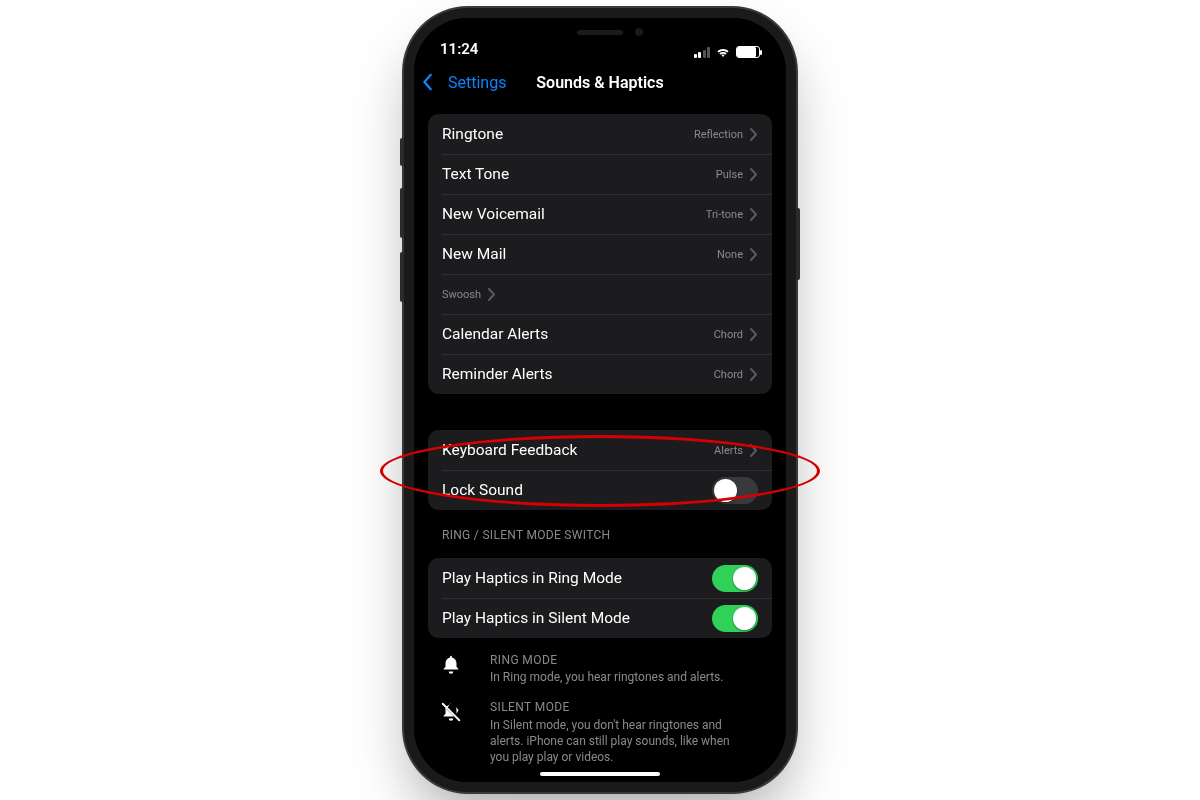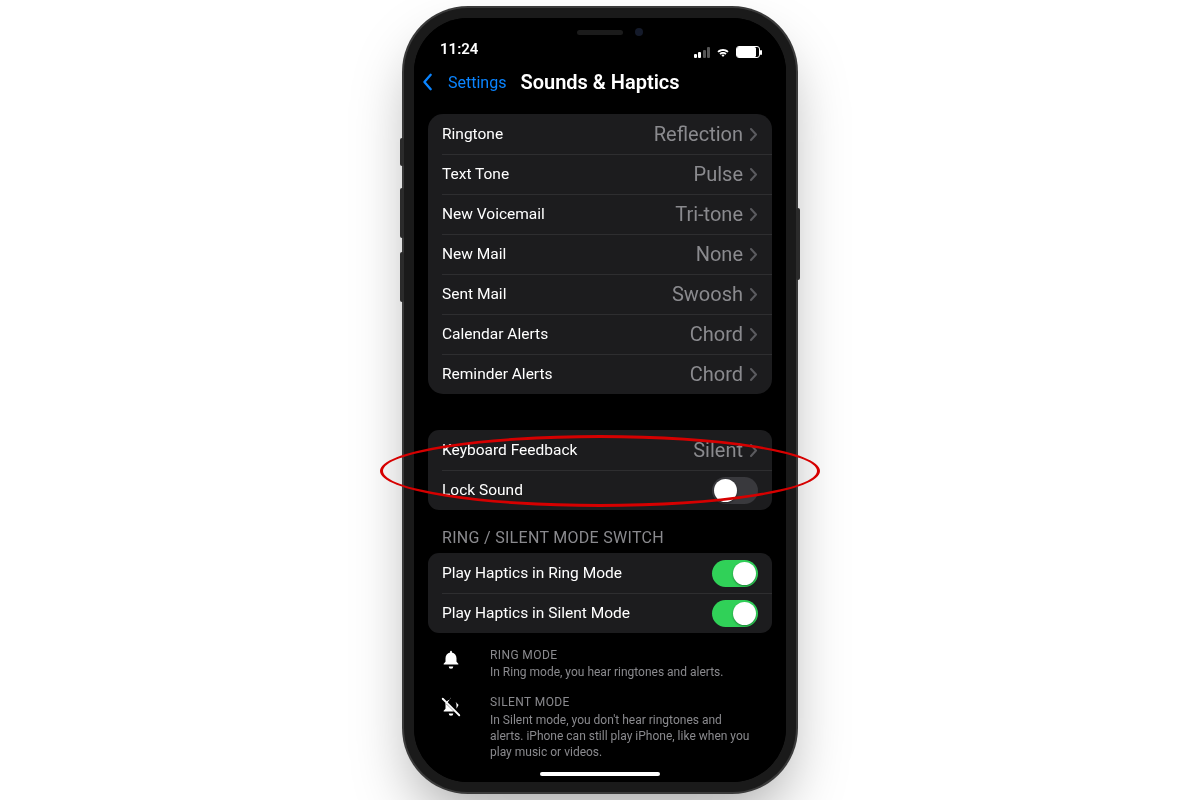--- a/index.html
+++ b/index.html
@@ -87,60 +87,60 @@
     align-items:center;
     position:relative;
     padding:0 8px;
   }
   .nav-back{
     display:flex; align-items:center; gap:14px;
     color:#0a84ff; font-size:16px;
   }
   .nav-title{
     position:absolute; left:0; right:0; text-align:center;
-    font-size:20px; font-weight:600; color:#fff;
+    font-size:16px; font-weight:600; color:#fff;
     pointer-events:none;
   }
 
   .content{
     height:calc(100% - 44px - 40px);
     overflow:hidden;
     padding:0 14px 20px 14px;
     font-size:15.5px;
   }
 
   .group{
     background:#1c1c1e;
     border-radius:11px;
     overflow:hidden;
     margin-top:16px;
   }
-  .group:first-child{ margin-top:12px;border-radius:15px; }
+  .group:first-child{ margin-top:12px; }
   .row{
     display:flex; align-items:center;
     height:40px;
     padding:0 14px;
     position:relative;
   }
   .row + .row::before{
     content:"";
     position:absolute;
     left:14px; right:0; top:0;
     height:1px;
     background:#2e2e30;
   }
   .row .label{ flex:1; color:#fff; }
-  .row .value{ color:#8a8a8e; font-size:20px; }
+  .row .value{ color:#8a8a8e; font-size:11px; }
   .chev{ margin-left:7px; color:#5a5a5e; }
 
   .section-header{
     color:#8a8a8e;
-    font-size:16px;
+    font-size:12px;
     letter-spacing:.3px;
-    padding:18px 14px 6px 14px;
+    padding:18px 14px 16px 14px;
     text-transform:uppercase;
   }
 
   
   .toggle{
     width:46px; height:27px; border-radius:14px; position:relative;
     transition:none;
   }
   .toggle .knob{
     position:absolute; top:2px; width:23px; height:23px; background:#fff; border-radius:50%;
@@ -251,21 +251,20 @@
             </svg>
         </div>
         <div class="row">
           <span class="label">New Mail</span>
           <span class="value">None</span>
           <svg class="chev" width="8" height="13" viewBox="0 0 8 13">
               <path d="M1 1 L6 6.5 L1 12" stroke="#5a5a5e" stroke-width="2" fill="none" stroke-linecap="round" stroke-linejoin="round"></path>
             </svg>
         </div>
         <div class="row">
-          <span class="label">Sent Mail</span>
           <span class="value">Swoosh</span>
           <svg class="chev" width="8" height="13" viewBox="0 0 8 13">
               <path d="M1 1 L6 6.5 L1 12" stroke="#5a5a5e" stroke-width="2" fill="none" stroke-linecap="round" stroke-linejoin="round"></path>
             </svg>
         </div>
         <div class="row">
           <span class="label">Calendar Alerts</span>
           <span class="value">Chord</span>
           <svg class="chev" width="8" height="13" viewBox="0 0 8 13">
               <path d="M1 1 L6 6.5 L1 12" stroke="#5a5a5e" stroke-width="2" fill="none" stroke-linecap="round" stroke-linejoin="round"></path>
@@ -276,21 +275,21 @@
           <span class="value">Chord</span>
           <svg class="chev" width="8" height="13" viewBox="0 0 8 13">
               <path d="M1 1 L6 6.5 L1 12" stroke="#5a5a5e" stroke-width="2" fill="none" stroke-linecap="round" stroke-linejoin="round"></path>
             </svg>
         </div>
       </div>
 
       <div class="group" style="margin-top:36px;">
         <div class="row">
           <span class="label">Keyboard Feedback</span>
-          <span class="value">Silent</span>
+          <span class="value">Alerts</span>
           <svg class="chev" width="8" height="13" viewBox="0 0 8 13">
               <path d="M1 1 L6 6.5 L1 12" stroke="#5a5a5e" stroke-width="2" fill="none" stroke-linecap="round" stroke-linejoin="round"></path>
             </svg>
         </div>
         <div class="row">
           <span class="label">Lock Sound</span>
           <div class="toggle off">
               <div class="knob"></div>
             </div>
         </div>
@@ -327,21 +326,21 @@
 
       <div class="info-block">
         <div class="ic">
           <svg width="22" height="22" viewBox="0 0 24 24" fill="#fff">
             <path d="M12 2c-.6 0-1 .4-1 1v.7C8 4.4 6 6.9 6 10v4l-2 2v1h11.2L5.5 7.3A7 7 0 0 1 6 10zM18 14v-4c0-1.4-.4-2.7-1.1-3.7l3.4 3.4-.1.1L18 14zM9.5 19a2.5 2.5 0 0 0 5 0h-5z"></path>
             <path d="M3 3l18 18" stroke="#fff" stroke-width="2" stroke-linecap="round"></path>
           </svg>
         </div>
         <div>
           <div class="title">SILENT MODE</div>
-          <div class="desc">In Silent mode, you don't hear ringtones and alerts. iPhone can still play iPhone, like when you play music or videos.</div>
+          <div class="desc">In Silent mode, you don't hear ringtones and alerts. iPhone can still play sounds, like when you play play or videos.</div>
         </div>
       </div>
 
     </div>
 
     <div class="home-indicator"></div>
   </div>
 </div>
 
 <div class="annotation" style="left:380px; top:435px; width:440px; height:72px;"></div>

